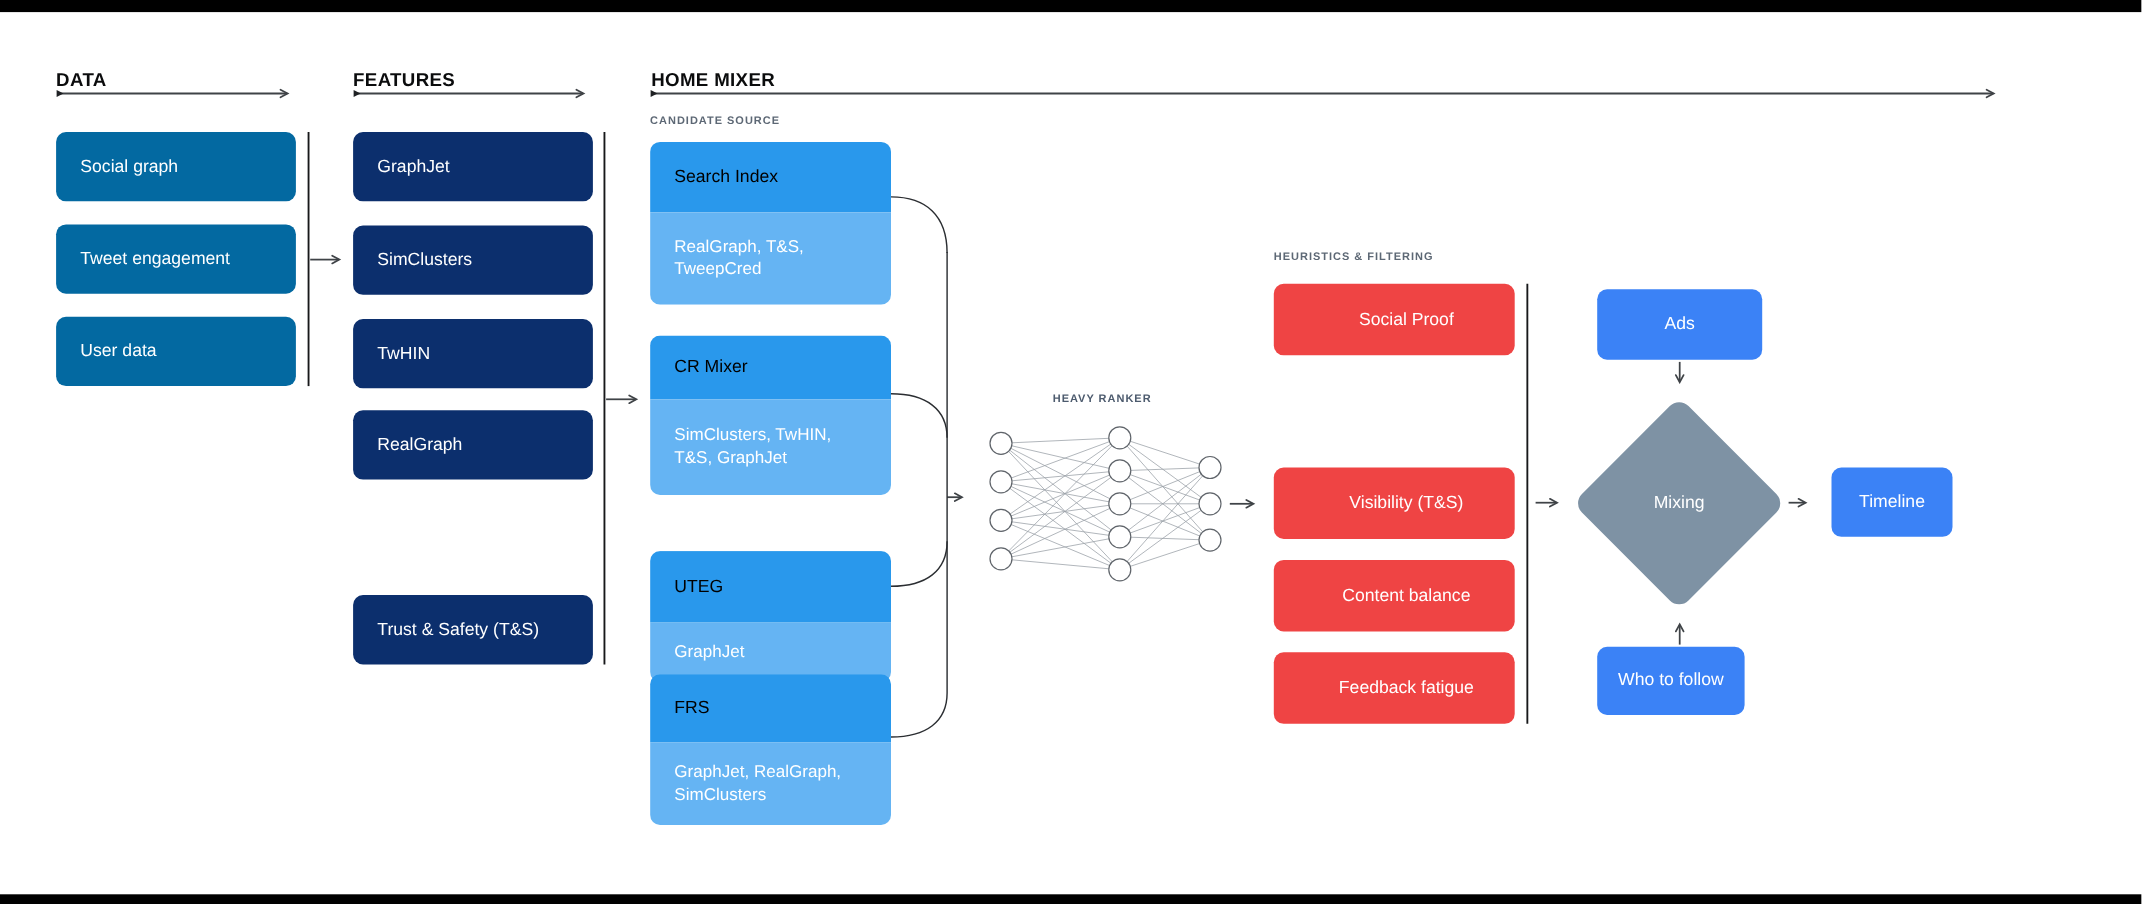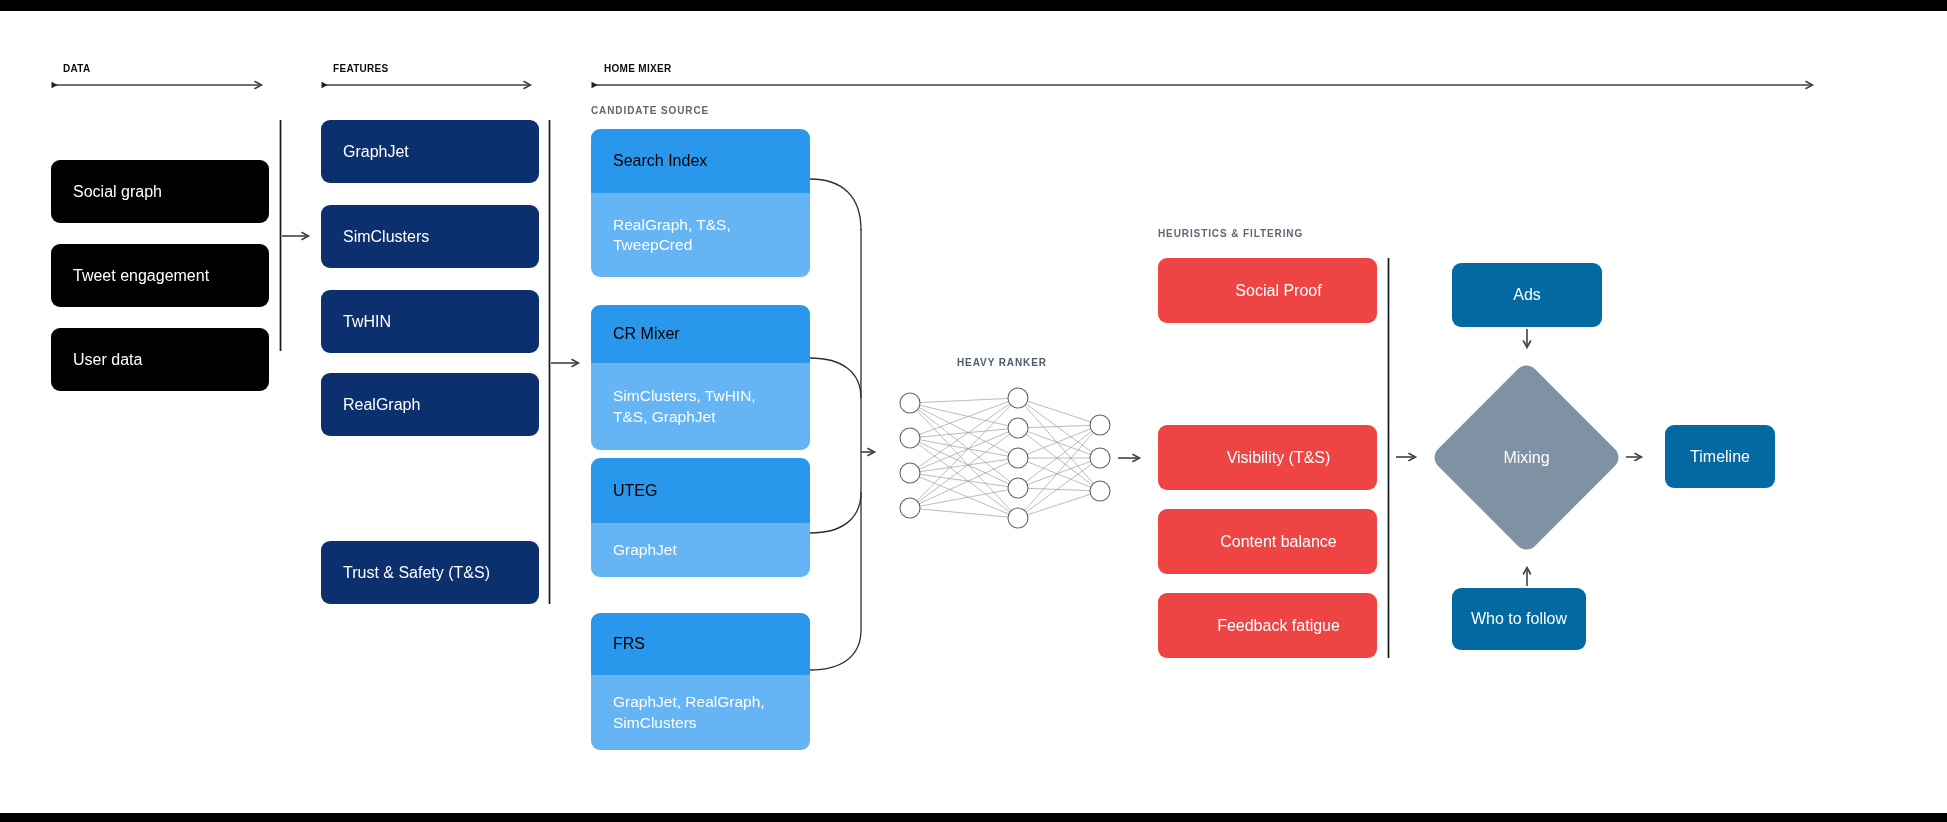--- a/index.html
+++ b/index.html
@@ -5,45 +5,45 @@
   html,body{margin:0;padding:0;background:#ffffff;}
   .canvas{
     position:relative;width:1947px;height:822px;background:#ffffff;overflow:hidden;
     font-family:"Liberation Sans","DejaVu Sans",sans-serif;
   }
   .bar{position:absolute;left:0;width:1947px;background:#000;}
   .bar.top{top:0;height:11px;}
   .bar.bottom{top:813px;height:9px;}
   svg.lines{position:absolute;left:0;top:0;}
   .hdr{
-    position:absolute;font-size:10px;font-weight:bold;color:#0b0c0d;letter-spacing:.3px;margin-left:12px;
+    position:absolute;font-size:17px;font-weight:bold;color:#0b0c0d;letter-spacing:.3px;
   }
   .sublbl{
     position:absolute;font-size:10px;letter-spacing:.9px;color:#5d6875;font-weight:bold;
   }
   .box{
     position:absolute;box-sizing:border-box;border-radius:9px;color:#fff;font-size:16px;
     display:flex;align-items:center;padding-left:22px;width:218px;height:63px;
   }
-  .data-box{background:#000000;margin-top:40px;}
+  .data-box{background:#0369a1;}
   .feature-box{background:#0c2f6d;}
   .heur-box{background:#ef4444;width:219px;height:65px;justify-content:center;}
   .cand{
     position:absolute;width:219px;border-radius:9px;overflow:hidden;display:flex;flex-direction:column;
   }
   .cand-top{
     background:#2998ec;color:#000000;font-size:16px;display:flex;align-items:center;
     padding-left:22px;box-sizing:border-box;flex:0 0 auto;
   }
   .cand-bottom{
     background:#65b4f3;color:#fff;font-size:15.5px;line-height:1.3;display:flex;align-items:center;
     padding:0 30px 0 22px;box-sizing:border-box;flex:0 0 auto;
   }
   .pill{
-    position:absolute;box-sizing:border-box;border-radius:9px;background:#0369a1;color:#fff;
+    position:absolute;box-sizing:border-box;border-radius:9px;background:#3b82f6;color:#fff;
     font-size:16px;display:flex;align-items:center;justify-content:center;text-align:center;
   }
   .diamond{
     position:absolute;left:1458px;top:389px;width:137px;height:137px;background:#7e92a4;
     border-radius:12px;transform:rotate(45deg);
   }
   .diamond > span{
     display:flex;width:100%;height:100%;align-items:center;justify-content:center;
     transform:rotate(-45deg);color:#fff;font-size:16px;
   }
@@ -152,21 +152,21 @@
   </div>
 
   <div class="cand" style="left:591px;top:129px">
     <div class="cand-top" style="height:64px">Search Index</div>
     <div class="cand-bottom" style="height:84px">RealGraph, T&amp;S, TweepCred</div>
   </div>
   <div class="cand" style="left:591px;top:305px">
     <div class="cand-top" style="height:58px">CR Mixer</div>
     <div class="cand-bottom" style="height:87px">SimClusters, TwHIN, T&amp;S, GraphJet</div>
   </div>
-  <div class="cand" style="left:591px;top:458px">
+  <div class="cand" style="left:591px;top:501px">
     <div class="cand-top" style="height:65px">UTEG</div>
     <div class="cand-bottom" style="height:54px">GraphJet</div>
   </div>
   <div class="cand" style="left:591px;top:613px">
     <div class="cand-top" style="height:62px">FRS</div>
     <div class="cand-bottom" style="height:75px">GraphJet, RealGraph, SimClusters</div>
   </div>
 
   <div class="box heur-box" style="left:1158px;top:258px">
     <span>Social Proof</span>

